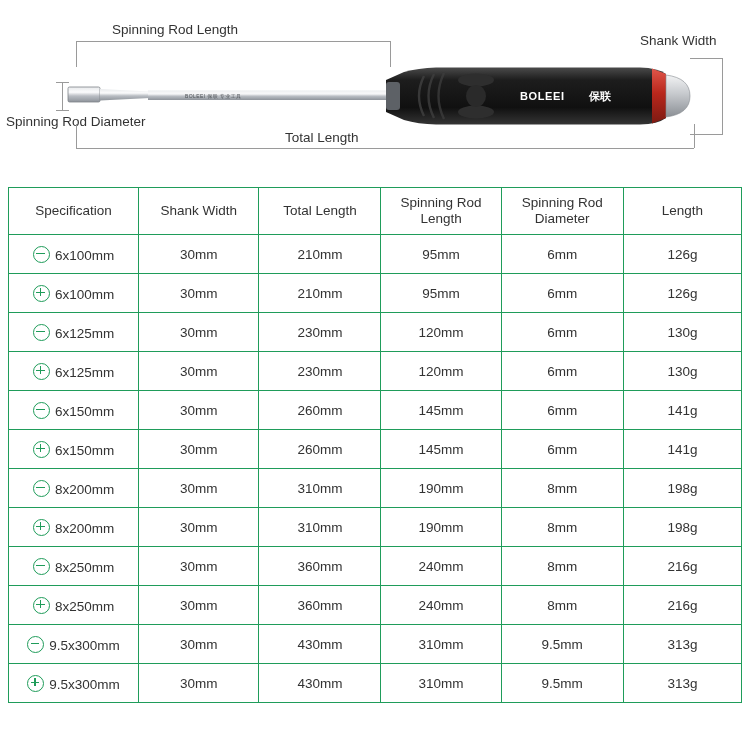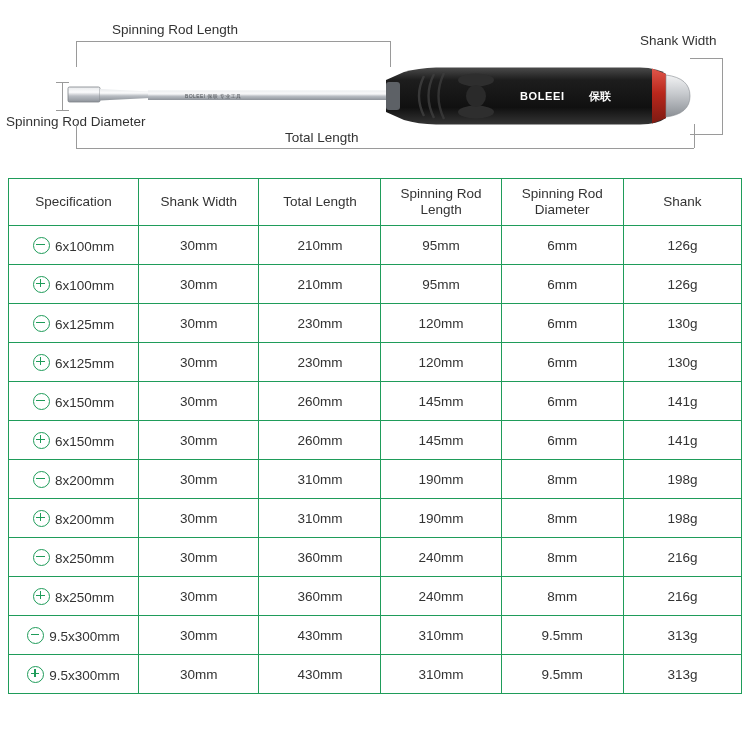--- a/index.html
+++ b/index.html
@@ -81,21 +81,21 @@
   .screwdriver {
     position: absolute;
     left: 0;
     top: 58px;
   }
 
   
   .table-wrap {
     position: absolute;
     left: 8px;
-    top: 178px;
+    top: 187px;
     width: 734px;
   }
   table.spec {
     border-collapse: collapse;
     width: 734px;
     table-layout: fixed;
   }
   table.spec th, table.spec td {
     border: 1px solid #1f9c5a;
     text-align: center;
@@ -243,21 +243,21 @@
         <col class="c4">
         <col class="c5">
     </colgroup>
     <thead>
       <tr>
         <th>Specification</th>
         <th>Shank Width</th>
         <th>Total Length</th>
         <th>Spinning Rod Length</th>
         <th>Spinning Rod Diameter</th>
-        <th>Shank</th>
+        <th>Length</th>
       </tr>
     </thead>
     <tbody id="spec-body">
         <tr>
           <td>
             <div class="spec-cell">
               <span class="tip"></span>
               <span class="spec-text">6x100mm</span>
             </div>
           </td>

